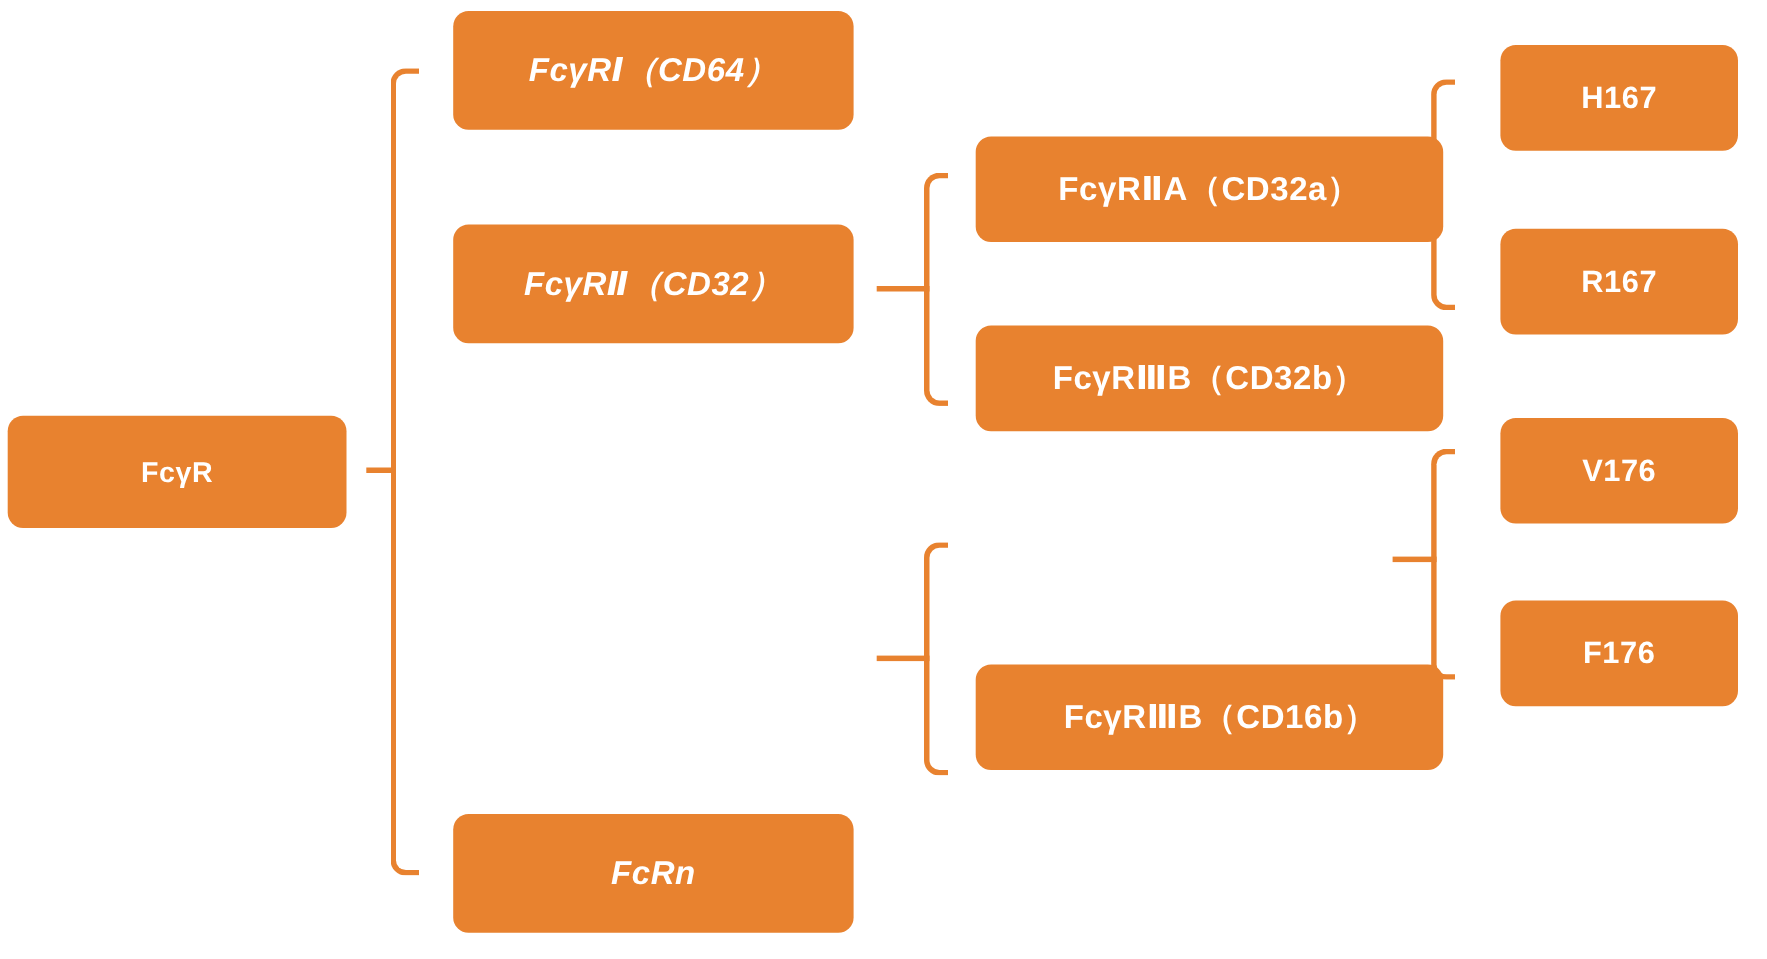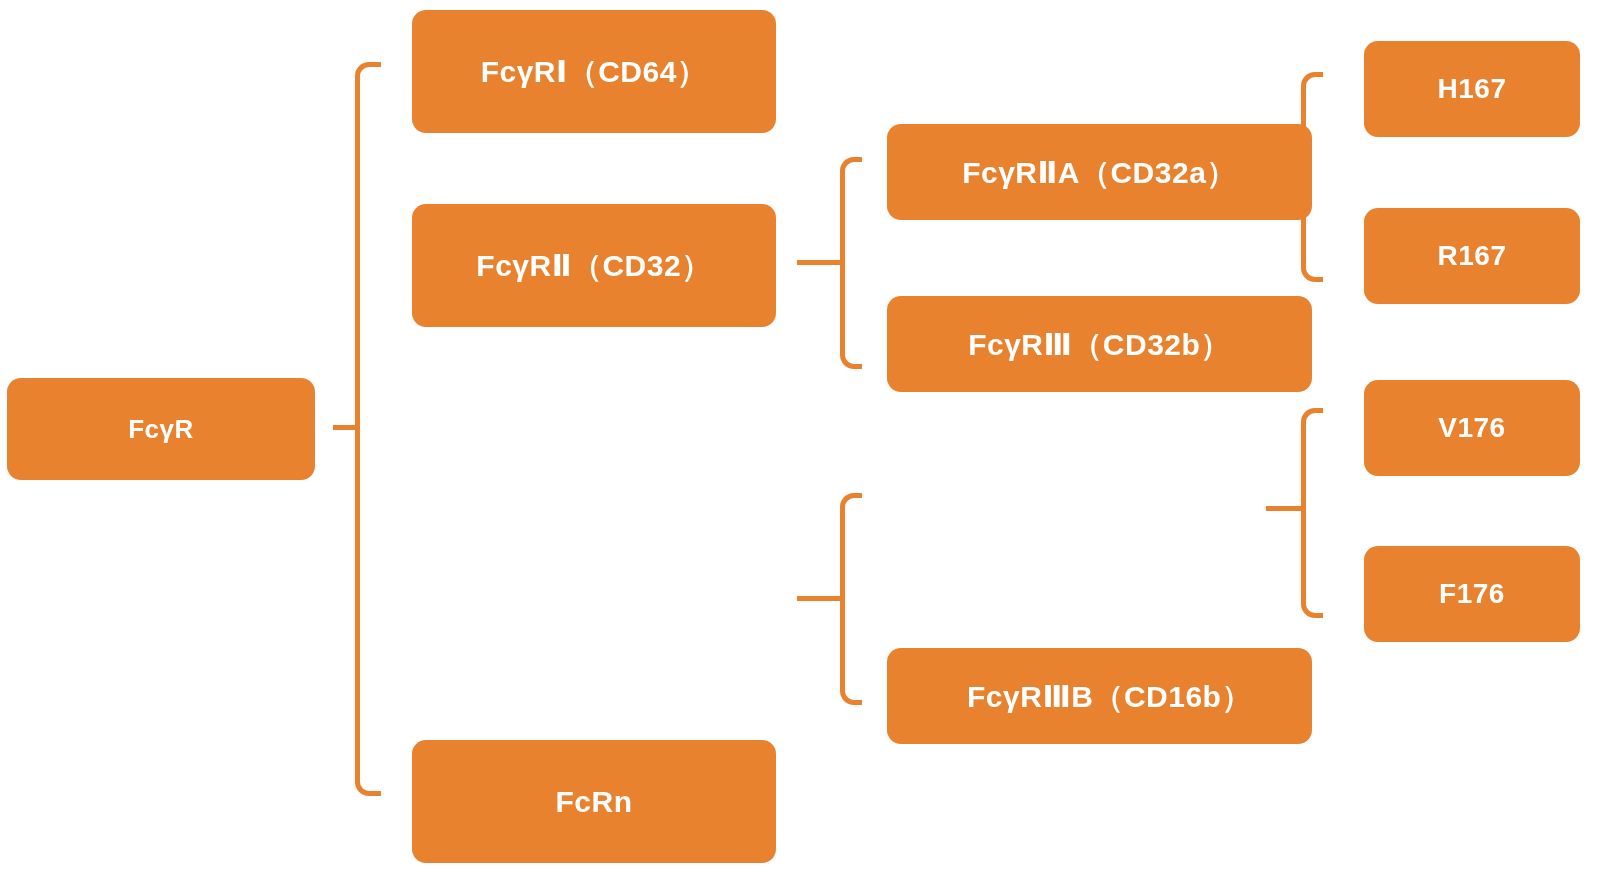--- a/index.html
+++ b/index.html
@@ -27,31 +27,31 @@
     justify-content: center;
     text-align: center;
     line-height: 1.1;
     box-sizing: border-box;
     letter-spacing: 0.5px;
     white-space: nowrap;
   }
   
   .col1 { left: 7px;  top: 378px; width: 308px; height: 102px; font-size: 26px; }
   
-  .col2 { left: 412px; width: 364px; height: 123px; font-size: 30px; }
+  .col2 { left: 412px; width: 364px; height: 108px; font-size: 30px; font-style: italic; }
   .col2-n1 { top: 10px; }
   .col2-n2 { top: 204px; }
   .col2-n3 { top: 527px; }
   .col2-n4 { top: 740px; }
   
   .col3 { left: 887px; width: 425px; height: 96px; font-size: 30px; }
   .col3-n1 { top: 124px; }
   .col3-n2 { top: 296px; }
   .col3-n3 { top: 460px; }
-  .col3-n4 { top: 648px; padding-left: 20px; }
+  .col3-n4 { top: 604px; padding-left: 20px; }
   
   .col4 { left: 1344px; width: 216px; height: 96px; font-size: 28px; margin-left: 20px; }
   .col4-n1 { top: 41px; }
   .col4-n2 { top: 208px; }
   .col4-n3 { top: 380px; }
   .col4-n4 { top: 546px; }
 
   
   .bracket {
     position: absolute;
@@ -106,21 +106,21 @@
   <div class="bracket bk-fc3a"></div>
   <div class="bracket-arm arm-fc3a"></div>
 
   <div class="node col1">FcγR</div>
 
   <div class="node col2 col2-n1">FcγRⅠ（CD64）</div>
   <div class="node col2 col2-n2">FcγRⅡ（CD32）</div>
   <div class="node col2 col2-n4">FcRn</div>
 
   <div class="node col3 col3-n1">FcγRⅡA（CD32a）</div>
-  <div class="node col3 col3-n2">FcγRⅢ（CD32b）</div>
+  <div class="node col3 col3-n2">FcγRⅢB（CD32b）</div>
   <div class="node col3 col3-n4">FcγRⅢB（CD16b）</div>
 
   <div class="node col4 col4-n1">H167</div>
   <div class="node col4 col4-n2">R167</div>
   <div class="node col4 col4-n3">V176</div>
   <div class="node col4 col4-n4">F176</div>
 
 </div>
 
 </body></html>

